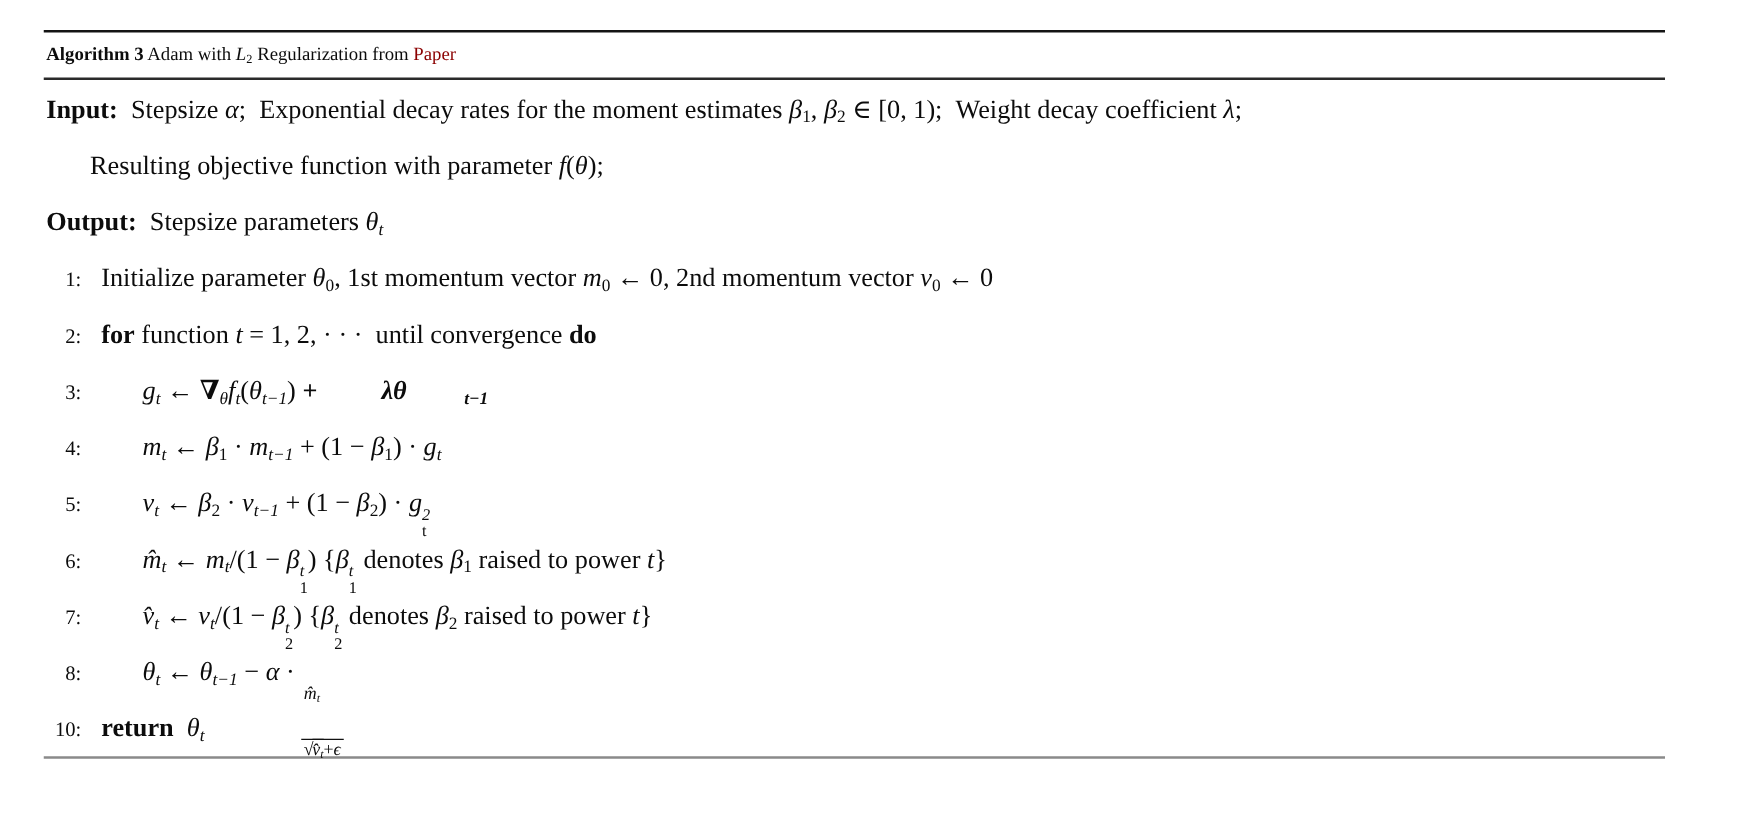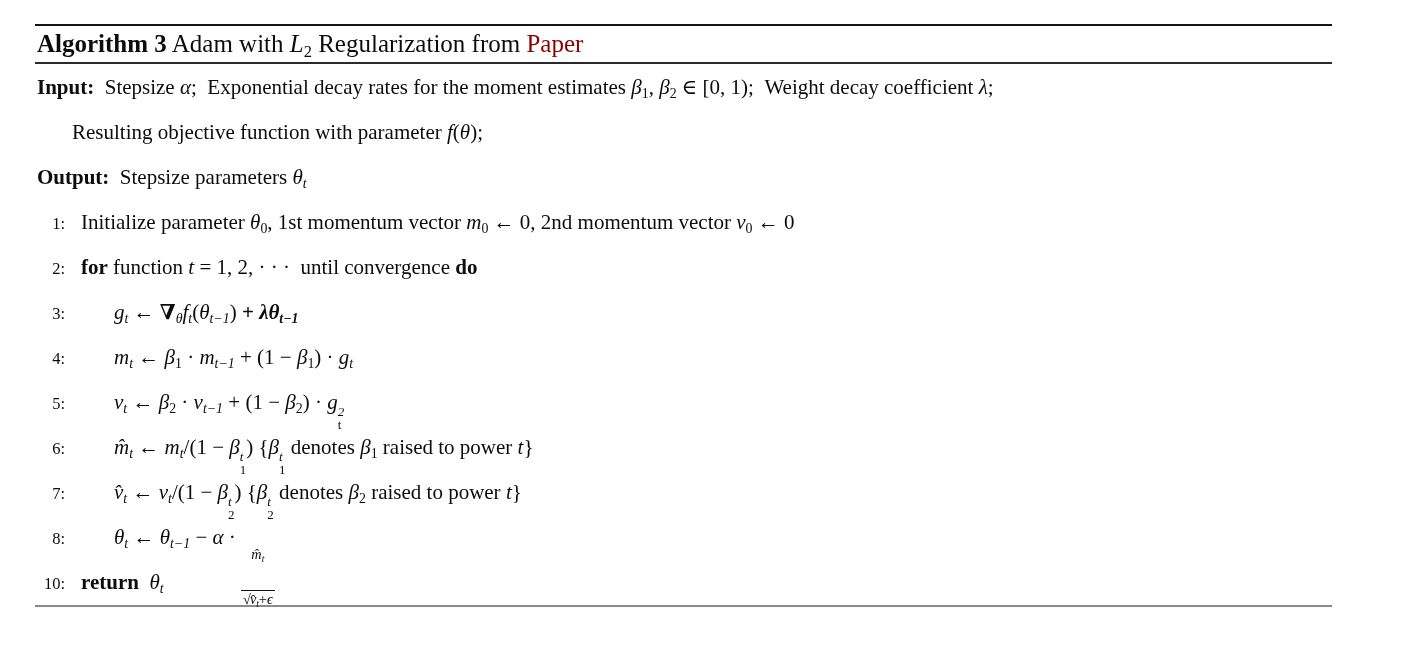--- a/index.html
+++ b/index.html
@@ -11,47 +11,47 @@
     color: #0c0c0c;
     overflow: hidden;
   }
   .algo { position: absolute; left: 35px; top: 24px; width: 1297px; }
   .rule { width: 100%; }
   .rule-top    { height: 2.4px; background: #141414; }
   .rule-mid    { height: 1.6px; background: #2a2a2a; }
   .rule-bottom { height: 2.2px; background: #8a8a8a; }
   .title-row {
     height: 36px; line-height: 36px;
-    font-size: 25px; white-space: pre-wrap;
+    font-size: 15px; white-space: pre-wrap;
     padding-left: 2px;
   }
   .body { padding-top: 1px; }
   .bline {
     height: 45px; line-height: 45px;
     font-size: 21px; white-space: pre-wrap;
   }
   .lineno {
     display: inline-block; width: 30px; text-align: right;
     font-size: 16.5px; color: #0c0c0c;
   }
   .stmt { margin-left: 16px; }
   .ind1 .stmt { margin-left: 49px; }
   .nonum { padding-left: 2px; }
   .cont  { padding-left: 37px; }
   .s-r { font-style: normal; font-weight: 400; }
   .s-b { font-style: normal; font-weight: 700; }
   .s-i { font-style: italic; font-weight: 400; }
-  .s-bi{ font-style: italic; font-weight: 700; }
+  .s-bi{ font-style: italic; font-weight: 700; margin-left: 46px; }
   .v-sub { font-size: 0.66em; vertical-align: -0.28em; }
   .stk {
     display: inline-flex; flex-direction: column; align-items: flex-start;
     font-size: 0.62em; line-height: 1.05; vertical-align: -0.52em;
   }
   .frac {
-    display: inline-flex; flex-direction: column; align-items: center;
+    display: inline-flex; flex-direction: column; align-items: flex-start;
     font-size: 0.68em; line-height: 1.2; vertical-align: -1.05em;
   }
   .frac .fden { border-top: 1.5px solid #111; padding: 0 2px; margin-top: 25px; }
   .frac .fnum { padding: 0 2px; }
   .over { border-top: 1.5px solid #111; margin-left: -1px; }
   .c-link { color: #8B0000; }
 </style>
 </head>
 <body>
 

